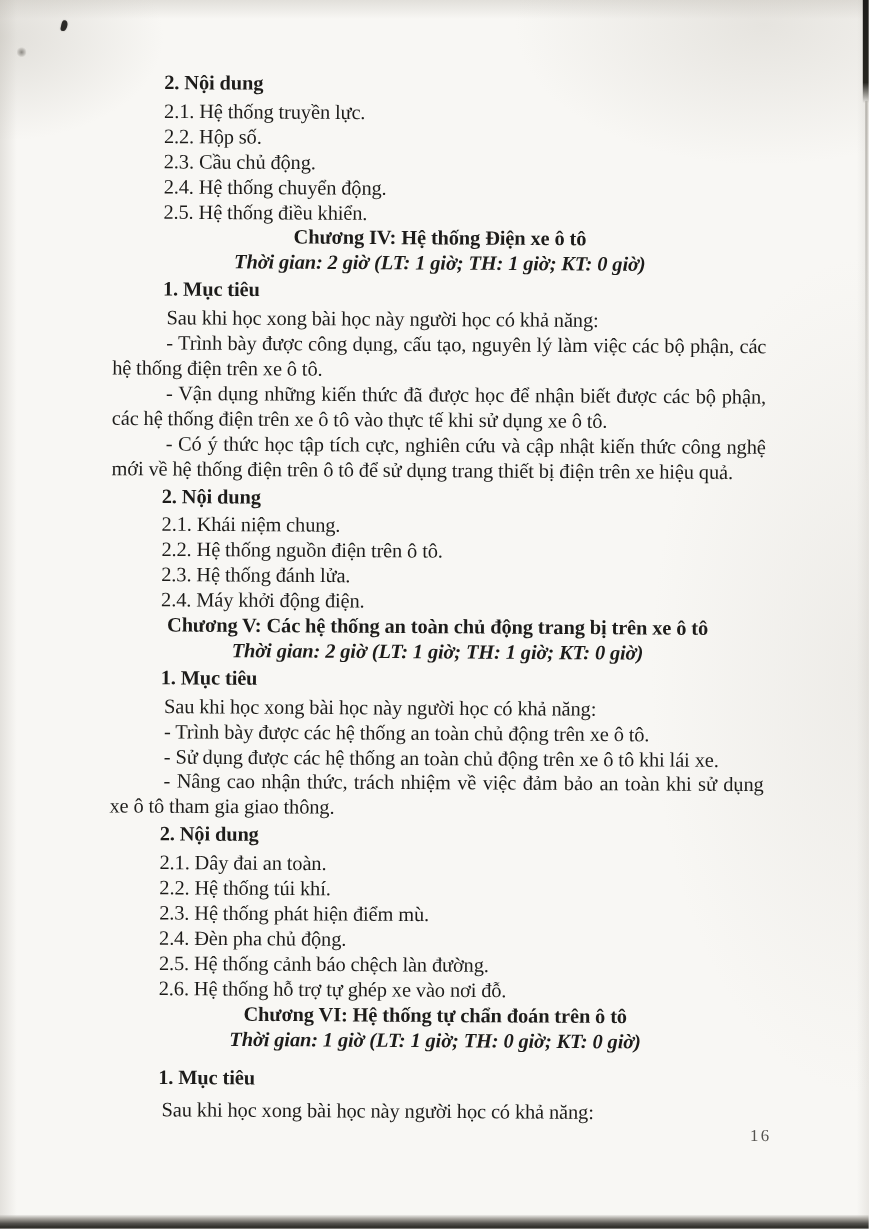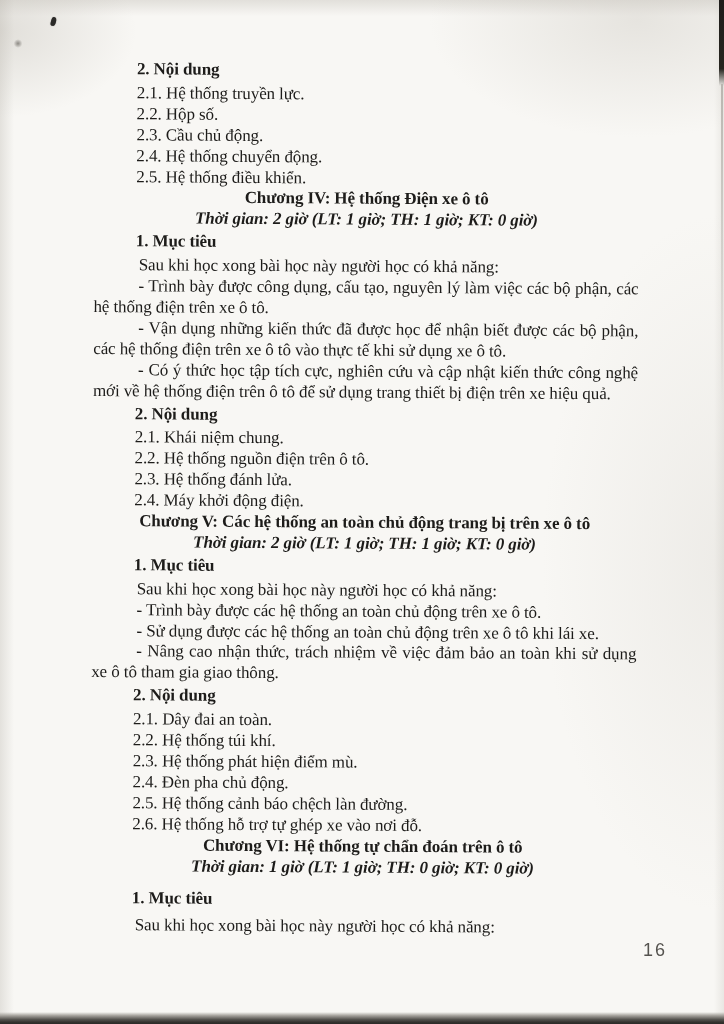--- a/index.html
+++ b/index.html
@@ -27,23 +27,23 @@
   }
   .b{margin:0;}
   .h{font-weight:bold;margin:2px 0 3px 42px;}
   .li{margin-left:42px;}
   .chap{font-weight:bold;text-align:center;}
   .time{font-weight:bold;font-style:italic;text-align:center;}
   .para{text-indent:45px;text-align:justify;}
   .sp-top{margin-top:12px;margin-bottom:5px;}
   .sp-top2{margin-top:6px;}
   .page-number{
-    position:absolute;left:643px;top:940px;
-    font-family:Liberation Sans, sans-serif;
-    font-size:18px;color:#55534f;letter-spacing:2px;
+    position:absolute;left:625px;top:940px;
+    font-family:Liberation Serif, serif;
+    font-size:14px;color:#55534f;letter-spacing:2px;
   }
   
   .mark-comma{
     position:absolute;left:51px;top:17px;width:5px;height:9px;
     background:#2b2a28;border-radius:45% 55% 60% 40%;
     transform:rotate(14deg);
     box-shadow:0 0 1px rgba(43,42,40,.6);
   }
   .mark-speck{
     position:absolute;left:14px;top:39px;width:8px;height:9px;

